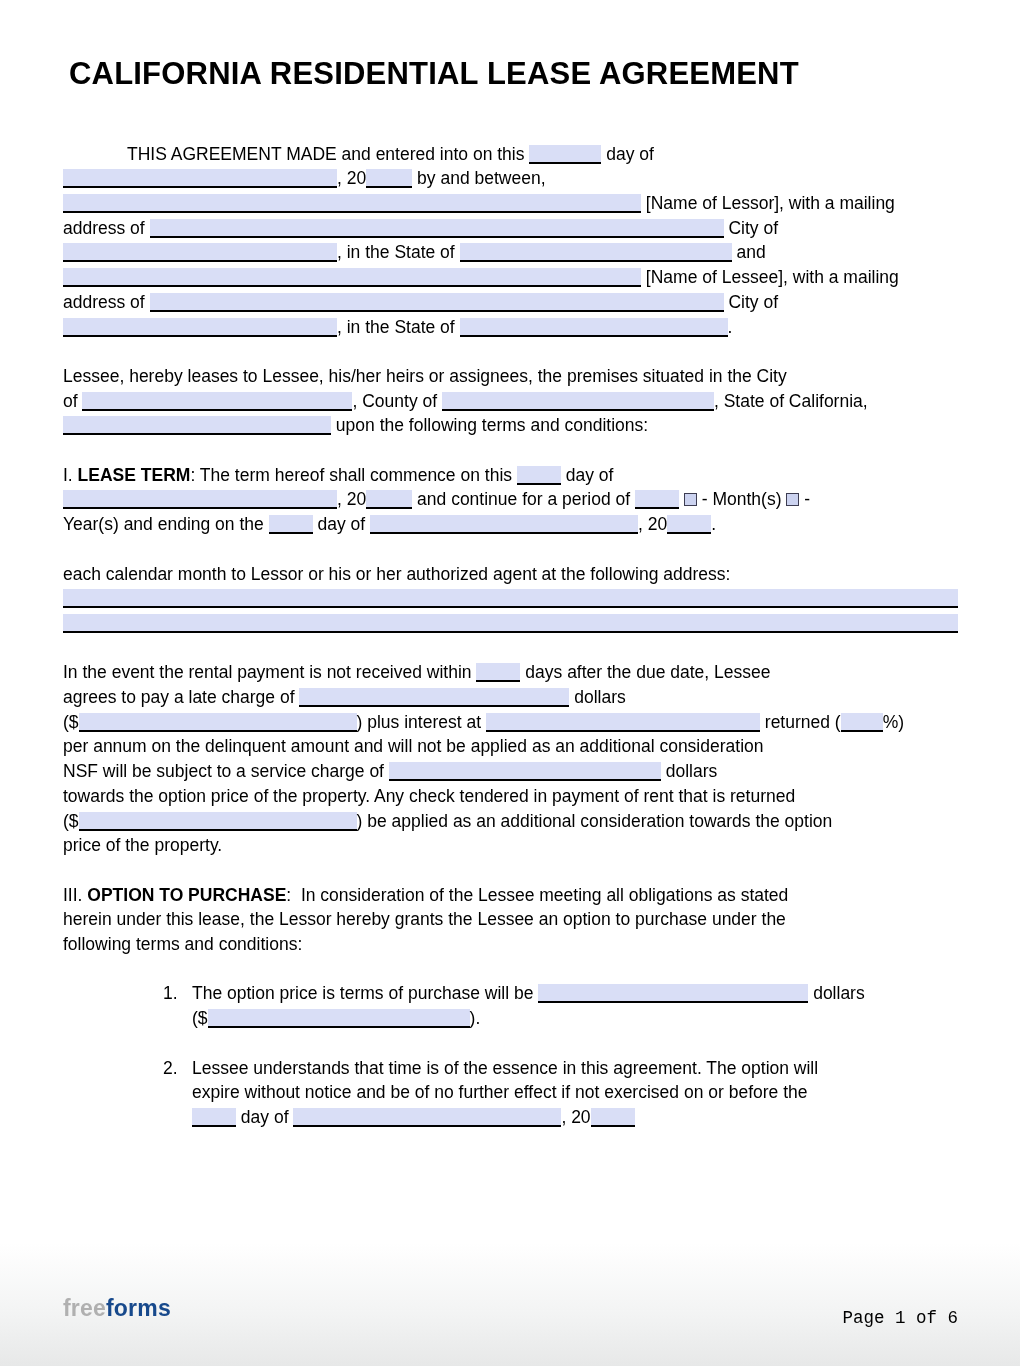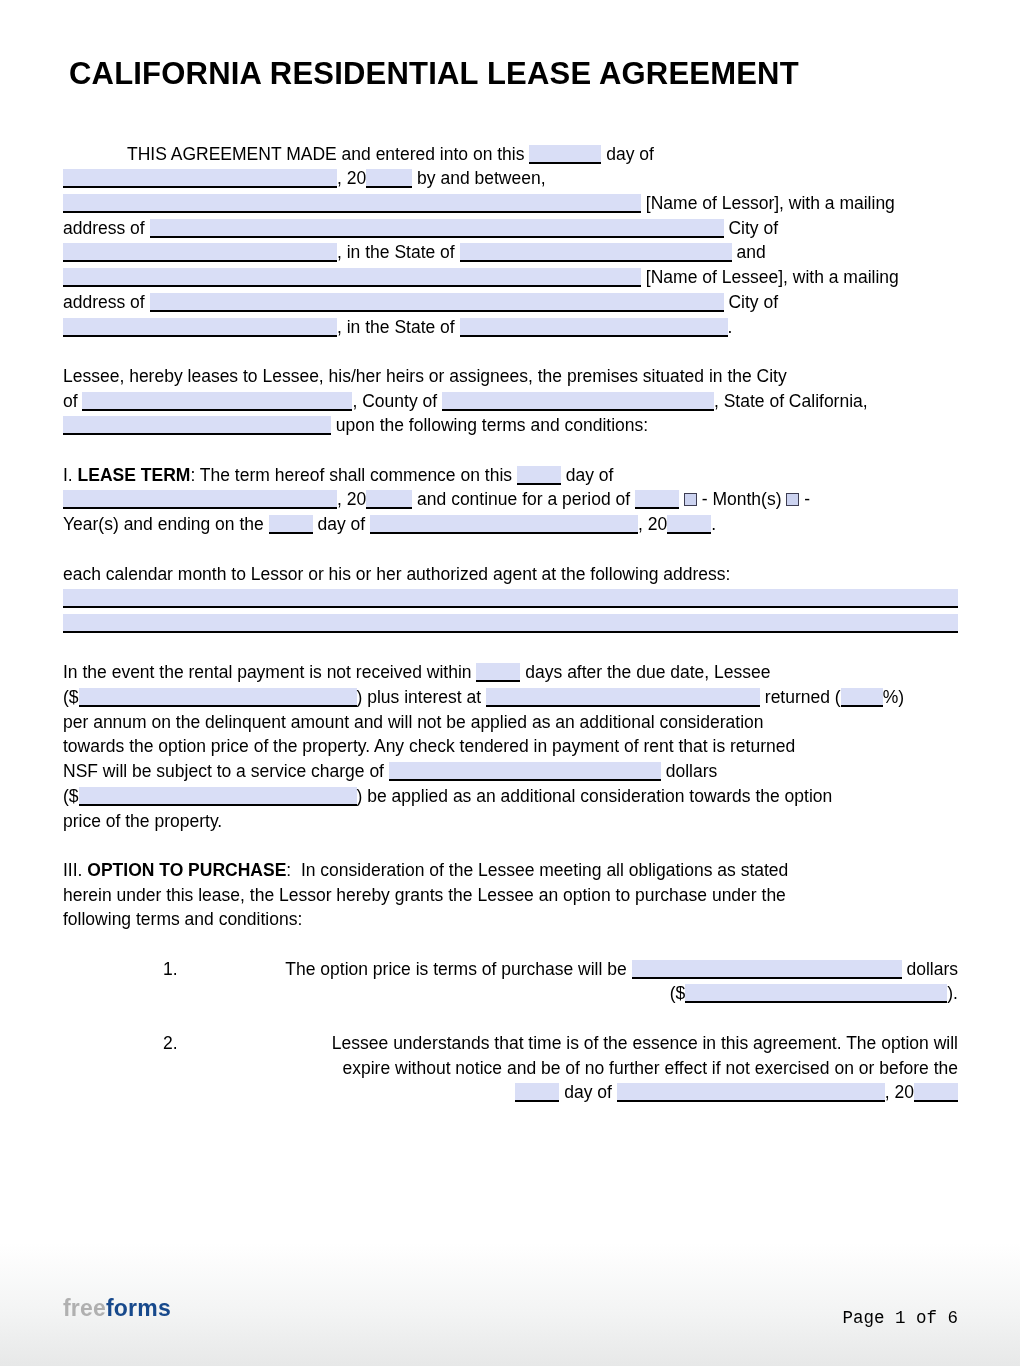--- a/index.html
+++ b/index.html
@@ -49,21 +49,20 @@
     margin-left: 100px;
   }
   .block.li .marker {
     position: absolute;
     left: 0;
     top: 0;
     white-space: pre;
   }
   .block.li .line {
     margin-left: 29px;
-    text-align: right;
   }
   .line {
     white-space: pre;
     min-height: 24.7px;
   }
   .run {
     white-space: pre-wrap;
   }
   .run.bold {
     font-weight: bold;
@@ -143,24 +142,25 @@
         <div class="line"><span class="blank" style="width: 274px;"></span><span class="run">, 20</span><span class="blank" style="width: 46px;"></span><span class="run"> and continue for a period of </span><span class="blank" style="width: 44px;"></span><span class="run"> </span><span class="checkbox"></span><span class="run"> - Month(s) </span><span class="checkbox"></span><span class="run"> -</span></div>
         <div class="line"><span class="run">Year(s) and ending on the </span><span class="blank" style="width: 44px;"></span><span class="run"> day of </span><span class="blank" style="width: 268px;"></span><span class="run">, 20</span><span class="blank" style="width: 44px;"></span><span class="run">.</span></div>
       </div>
       <div class="block">
         <div class="line"><span class="run">each calendar month to Lessor or his or her authorized agent at the following address:</span></div>
         <div class="line"><span class="blank" style="width: 895px;"></span></div>
         <div class="line"><span class="blank" style="width: 895px;"></span></div>
       </div>
       <div class="block">
         <div class="line"><span class="run">In the event the rental payment is not received within </span><span class="blank" style="width: 44px;"></span><span class="run"> days after the due date, Lessee</span></div>
+        <div class="line"><span class="run">agrees to pay a late charge of </span><span class="blank" style="width: 270px;"></span><span class="run"> dollars</span></div>
         <div class="line"><span class="run">($</span><span class="blank" style="width: 278px;"></span><span class="run">) plus interest at </span><span class="blank" style="width: 274px;"></span><span class="run"> returned (</span><span class="blank" style="width: 42px;"></span><span class="run">%)</span></div>
         <div class="line"><span class="run">per annum on the delinquent amount and will not be applied as an additional consideration</span></div>
+        <div class="line"><span class="run">NSF will be subject to a service charge of </span><span class="blank" style="width: 272px;"></span><span class="run"> dollars</span></div>
         <div class="line"><span class="run">towards the option price of the property. Any check tendered in payment of rent that is returned</span></div>
-        <div class="line"><span class="run">NSF will be subject to a service charge of </span><span class="blank" style="width: 272px;"></span><span class="run"> dollars</span></div>
         <div class="line"><span class="run">($</span><span class="blank" style="width: 278px;"></span><span class="run">) be applied as an additional consideration towards the option</span></div>
         <div class="line"><span class="run">price of the property.</span></div>
       </div>
       <div class="block">
         <div class="line"><span class="run">III. </span><span class="run bold">OPTION TO PURCHASE</span><span class="run">:  In consideration of the Lessee meeting all obligations as stated</span></div>
         <div class="line"><span class="run">herein under this lease, the Lessor hereby grants the Lessee an option to purchase under the</span></div>
         <div class="line"><span class="run">following terms and conditions:</span></div>
       </div>
       <div class="block li">
         <span class="marker">1.</span>

